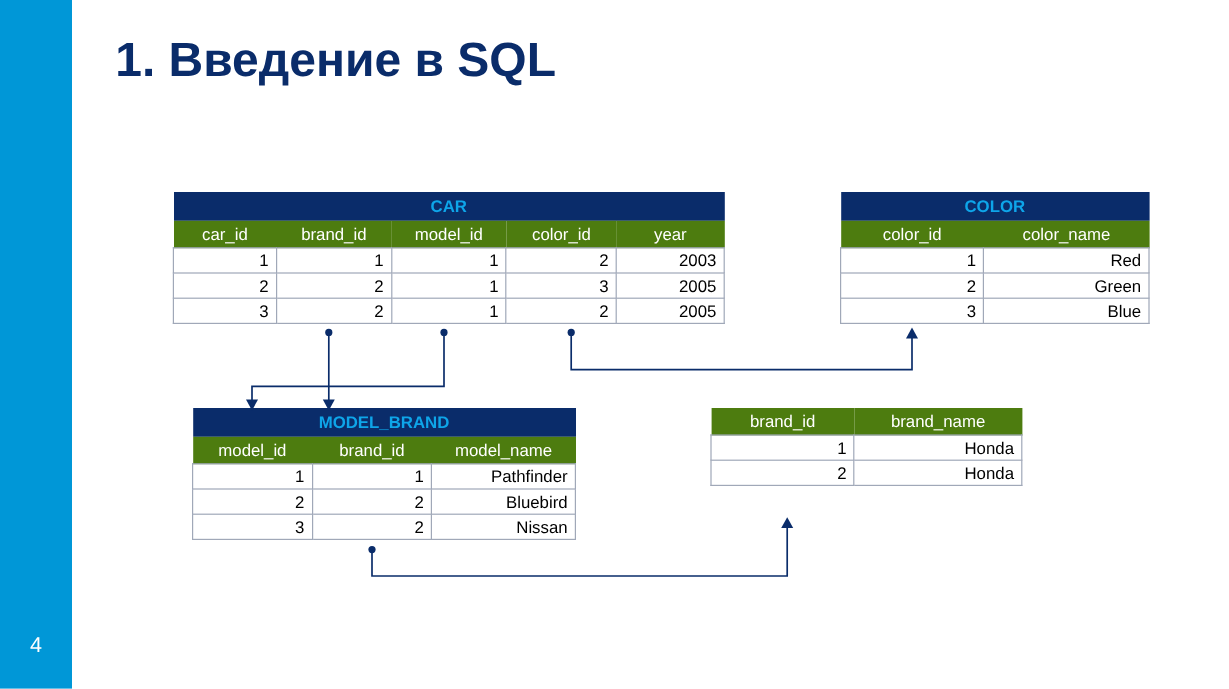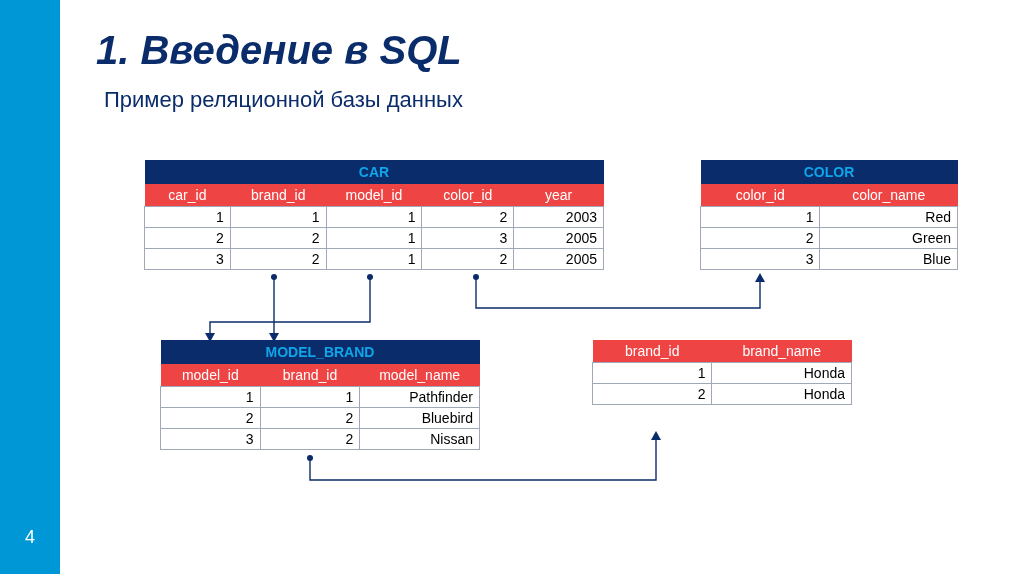--- a/index.html
+++ b/index.html
@@ -1,46 +1,45 @@
 <!DOCTYPE html>
 <html><head>
 <meta charset="utf-8">
 <style>
 * { box-sizing: border-box; margin: 0; padding: 0; }
 html, body { width: 1024px; height: 574px; font-family: Verdana, Geneva, sans-serif; background: #fff; position: relative; }
 .sidebar { position: absolute; left: 0; top: 0; width: 60px; height: 574px; background: #0097d7; }
 .page-number { position: absolute; bottom: 26px; left: 0; width: 60px; text-align: center; color: #fff; font-size: 18px; }
 .content { position: absolute; left: 60px; top: 0; width: 964px; height: 574px; }
-.title { color: #0a2c6a; font-size: 40px; font-weight: bold; margin: 28px 0 14px 36px; font-style: italic; }
+.title { color: #0a2c6a; font-size: 40px; font-weight: bold; margin: 28px 0 14px 36px; }
 .subtitle { color: #0a2c6a; font-size: 22px; margin: 0 0 10px 44px; }
 
 .diagram { position: absolute; left: 60px; top: 160px; width: 940px; height: 400px; }
 
 .db-table { position: absolute; border-collapse: collapse; font-size: 14px; }
 .db-table th.table-title { background: #0a2c6a; color: #0ea5e9; font-weight: bold; padding: 4px 6px; text-align: center; font-size: 14px; }
-.db-table th.col-head { background: #ef4444; color: #fff; font-weight: normal; padding: 3px 6px; text-align: center; font-size: 14px; }
+.db-table th.col-head { background: #4d7c0f; color: #fff; font-weight: normal; padding: 3px 6px; text-align: center; font-size: 14px; }
 .db-table td { border: 1px solid #a0a8b8; padding: 2px 6px; color: #000; background: #fff; font-size: 14px; height: 21px; }
 .db-table td.num { text-align: right; }
 .db-table td.txt { text-align: right; }
 
 .links { position: absolute; left: 0; top: 0; width: 940px; height: 400px; pointer-events: none; }
 .links line, .links polyline { stroke: #0a2c6a; stroke-width: 1.4; fill: none; }
 .links circle { fill: #0a2c6a; }
 .links polygon { fill: #0a2c6a; }
 </style>
 </head>
 <body>
 
 <div class="sidebar">
   <div class="page-number">4</div>
 </div>
 
 <div class="content">
   <h1 class="title">1. Введение в SQL</h1>
-  <div class="subtitle">Пример реляционной базы данных</div>
 </div>
 
 <div class="diagram">
 
   <table class="db-table" id="tbl-car" style="left:84px; top:0; width:460px;">
     <tbody>
         <tr>
           <th class="table-title" colspan="5">CAR</th>
         </tr>
     <tr>

